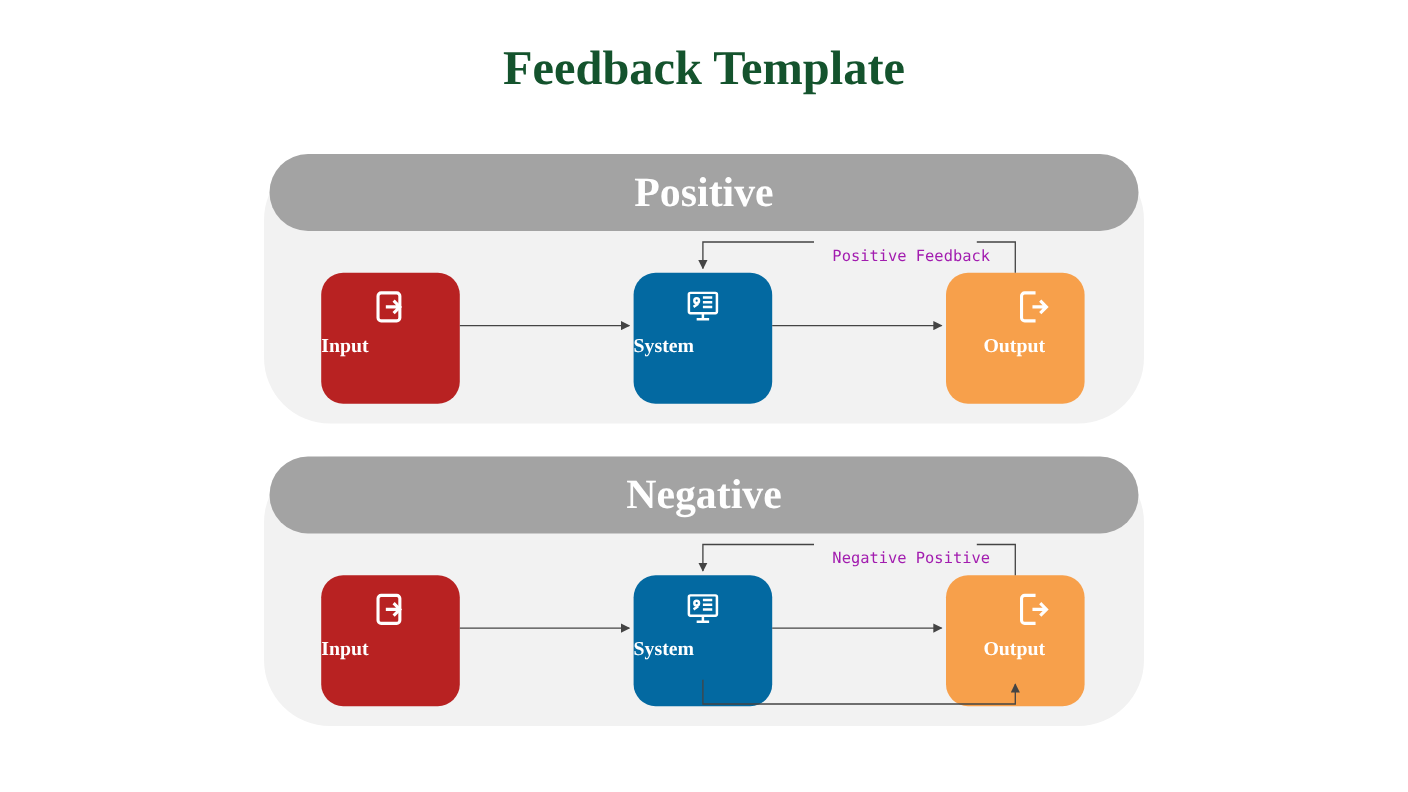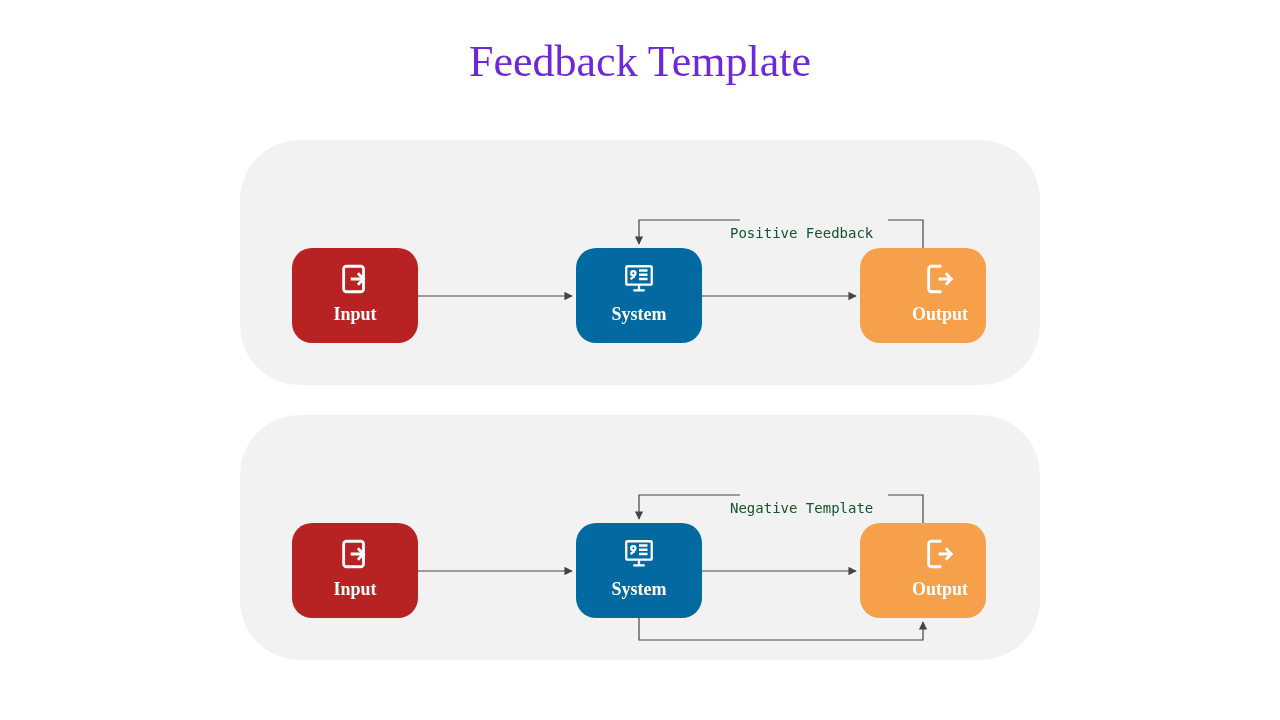--- a/index.html
+++ b/index.html
@@ -7,22 +7,22 @@
     width: 1280px;
     height: 720px;
     background: #ffffff;
     font-family: Georgia, 'Times New Roman', serif;
     position: relative;
     overflow: hidden;
   }
   .title {
     text-align: center;
     font-size: 44px;
-    font-weight: normal;
-    color: #6d28d9;
+    font-weight: bold;
+    color: #14532d;
     margin-top: 36px;
   }
   .panel {
     position: absolute;
     left: 240px;
     width: 800px;
     height: 245px;
     background: #f2f2f2;
     border-radius: 60px;
   }
@@ -36,62 +36,63 @@
     border-radius: 40px;
     color: #ffffff;
     font-size: 38px;
     font-weight: bold;
     text-align: center;
     line-height: 70px;
   }
   .node {
     position: absolute;
     width: 126px;
-    height: 95px;
+    height: 119px;
     border-radius: 20px;
     color: #ffffff;
-    text-align: center;
+    text-align: left;
     font-size: 18px;
     font-weight: bold;
   }
   .node .icon-wrap {
     height: 54px;
     display: flex;
     align-items: center;
     justify-content: center;
     padding-top: 8px;
   }
   .node .lbl { margin-top: 2px; }
   .n-input  { left: 52px;  top: 108px; background: #b82222; }
   .n-system { left: 336px; top: 108px; background: #0369a1; }
   .n-output { left: 620px; top: 108px; background: #f7a04b; padding-left: 34px; }
   .feedback-label {
     position: absolute;
     left: 490px;
     top: 85px;
     width: 170px;
-    text-align: left;
+    text-align: right;
     font-family: monospace, "Courier New";
     font-size: 14px;
-    color: #14532d;
+    color: #a21caf;
   }
   svg.flow {
     position: absolute;
     inset: 0;
     width: 100%;
     height: 100%;
     pointer-events: none;
   }
 </style>
 </head>
 <body>
 
 <h1 class="title">Feedback Template</h1>
 
 <div class="panel pos">
+  <div class="panel-header">Positive</div>
 
   <div class="node n-input">
     <div class="icon-wrap">
       <svg width="34" height="34" viewBox="0 0 24 24" fill="none" stroke="#ffffff" stroke-width="2">
         <rect x="4" y="3" width="14" height="18" rx="2"></rect>
         <path d="M9 12h9M14 8l4 4-4 4"></path>
       </svg>
     </div>
     <div class="lbl">Input</div>
   </div>
@@ -130,20 +131,21 @@
     <line x1="178" y1="156" x2="332" y2="156" stroke="#444" stroke-width="1.2" marker-end="url(#arr-p)"></line>
 
     <line x1="462" y1="156" x2="616" y2="156" stroke="#444" stroke-width="1.2" marker-end="url(#arr-p)"></line>
 
     <path d="M683 108 L683 80 L648 80" stroke="#444" stroke-width="1.2" fill="none"></path>
     <path d="M500 80 L399 80 L399 104" stroke="#444" stroke-width="1.2" fill="none" marker-end="url(#arr-p)"></path>
   </svg>
 </div>
 
 <div class="panel neg">
+  <div class="panel-header">Negative</div>
 
   <div class="node n-input">
     <div class="icon-wrap">
       <svg width="34" height="34" viewBox="0 0 24 24" fill="none" stroke="#ffffff" stroke-width="2">
         <rect x="4" y="3" width="14" height="18" rx="2"></rect>
         <path d="M9 12h9M14 8l4 4-4 4"></path>
       </svg>
     </div>
     <div class="lbl">Input</div>
   </div>
@@ -163,21 +165,21 @@
   <div class="node n-output">
     <div class="icon-wrap">
       <svg width="34" height="34" viewBox="0 0 24 24" fill="none" stroke="#ffffff" stroke-width="2">
         <path d="M13 3H6a2 2 0 0 0-2 2v14a2 2 0 0 0 2 2h7"></path>
         <path d="M11 12h9M16 8l4 4-4 4"></path>
       </svg>
     </div>
     <div class="lbl">Output</div>
   </div>
 
-  <div class="feedback-label">Negative Template</div>
+  <div class="feedback-label">Negative Positive</div>
 
   <svg class="flow">
     <defs>
       <marker id="arr-n" viewBox="0 0 10 10" refX="9" refY="5" markerWidth="7" markerHeight="7" orient="auto">
         <path d="M0 0L10 5L0 10z" fill="#444"></path>
       </marker>
     </defs>
 
     <line x1="178" y1="156" x2="332" y2="156" stroke="#444" stroke-width="1.2" marker-end="url(#arr-n)"></line>
 

